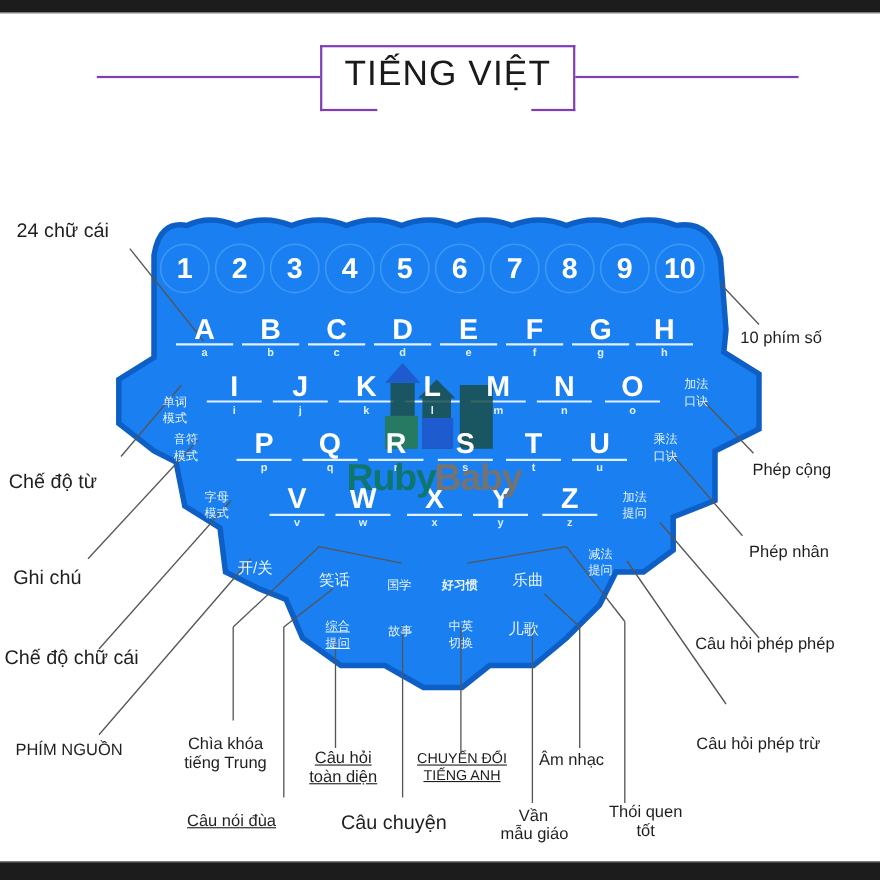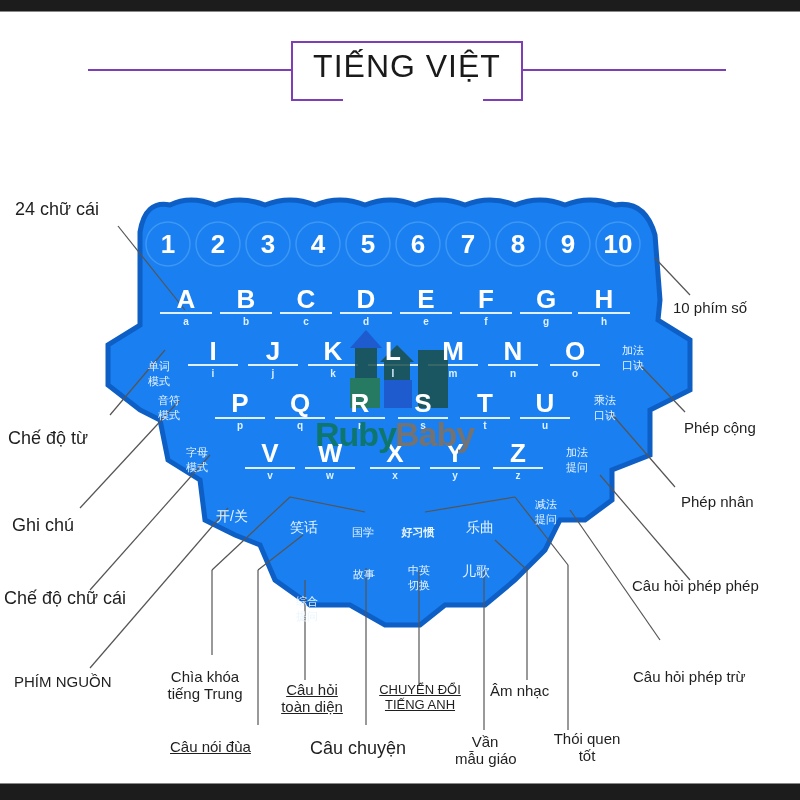--- a/index.html
+++ b/index.html
@@ -211,21 +211,21 @@
 <div class="key cn" style="left:550px;top:445px;white-space:pre;">加法
 提问</div>
 <div class="key cn" style="left:519px;top:497px;white-space:pre;">减法
 提问</div>
 
 <div class="key cn2" style="left:200px;top:508px;">开/关</div>
 <div class="key cn2" style="left:272px;top:519px;">笑话</div>
 <div class="key cn" style="left:336px;top:525px;">国学</div>
 <div class="key cn" style="left:391px;top:525px;font-weight:bold;">好习惯</div>
 <div class="key cn2" style="left:448px;top:519px;">乐曲</div>
-<div class="key cn" style="left:280px;top:594px;white-space:pre;">综合
+<div class="key cn" style="left:280px;top:563px;white-space:pre;text-decoration:underline;">综合
 提问</div>
 <div class="key cn" style="left:337px;top:567px;">故事</div>
 <div class="key cn" style="left:392px;top:563px;white-space:pre;">中英
 切换</div>
 <div class="key cn2" style="left:444px;top:563px;">儿歌</div>
 
 <div class="lbl" style="left:15px;top:199px;">24 chữ cái</div>
 <div class="lbl sm" style="left:673px;top:299px;">10 phím số</div>
 <div class="lbl" style="left:8px;top:428px;">Chế độ từ</div>
 <div class="lbl" style="left:12px;top:515px;">Ghi chú</div>

